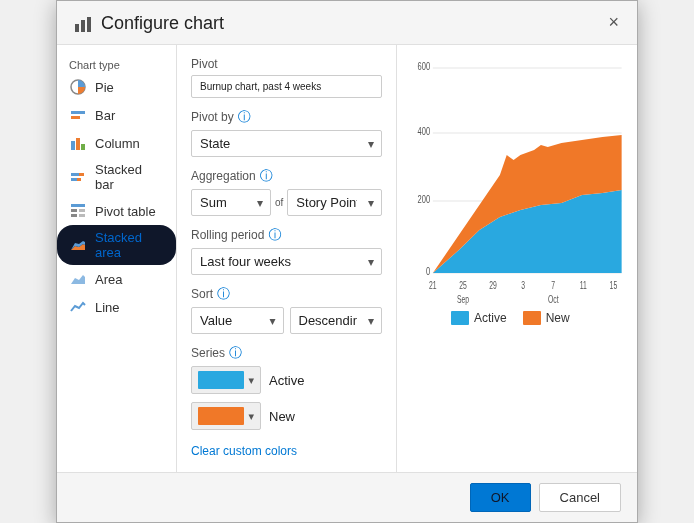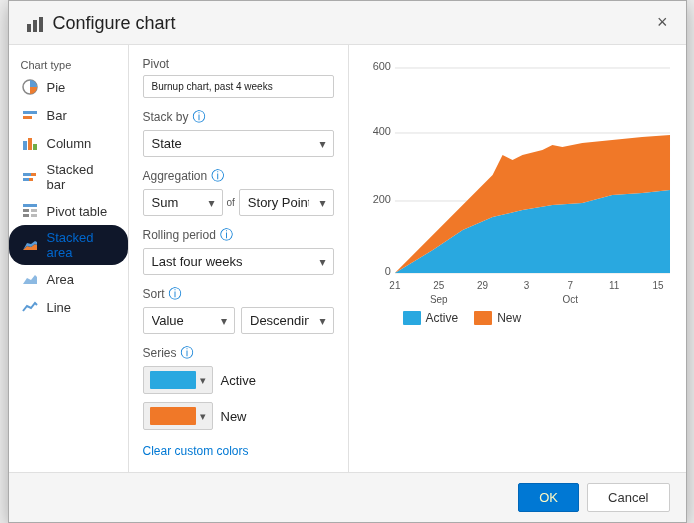--- a/index.html
+++ b/index.html
@@ -10,21 +10,21 @@
       display: flex;
       align-items: center;
       justify-content: center;
       width: 694px;
       height: 523px;
     }
     .dialog {
       background: #fff;
       border: 1px solid #aaa;
       box-shadow: 0 4px 20px rgba(0,0,0,0.3);
-      width: 679px;
+      width: 582px;
       height: 523px;
       display: flex;
       flex-direction: column;
       position: relative;
     }
     .dialog-header {
       display: flex;
       align-items: center;
       padding: 12px 16px 10px 16px;
       border-bottom: 1px solid #e0e0e0;
@@ -259,21 +259,21 @@
     }
     .btn {
       padding: 6px 20px;
       font-size: 13px;
       border: 1px solid #ccc;
       border-radius: 2px;
       cursor: pointer;
     }
     .btn-primary {
       background: #0078d4;
-      color: #fef9c3;
+      color: #0f172a;
       border-color: #0066b8;
     }
     .btn-default {
       background: #fff;
       color: #333;
     }
   </style>
 </head>
 <body>
 
@@ -382,21 +382,21 @@
       </div>
     </div>
 
     <div class="middle-panel">
       
       <div class="field-label">Pivot</div>
       <input class="text-input" type="text" value="Burnup chart, past 4 weeks" style="">
 
       
       <div class="field-label">
-        <span>Stack by</span>
+        <span>Pivot by</span>
         <span class="info-icon">ⓘ</span>
       </div>
       <div class="select-wrapper">
         <select>
           <option>State</option>
           <option>Assignee</option>
           <option>Priority</option>
           <option>Type</option>
         </select>
       </div>

